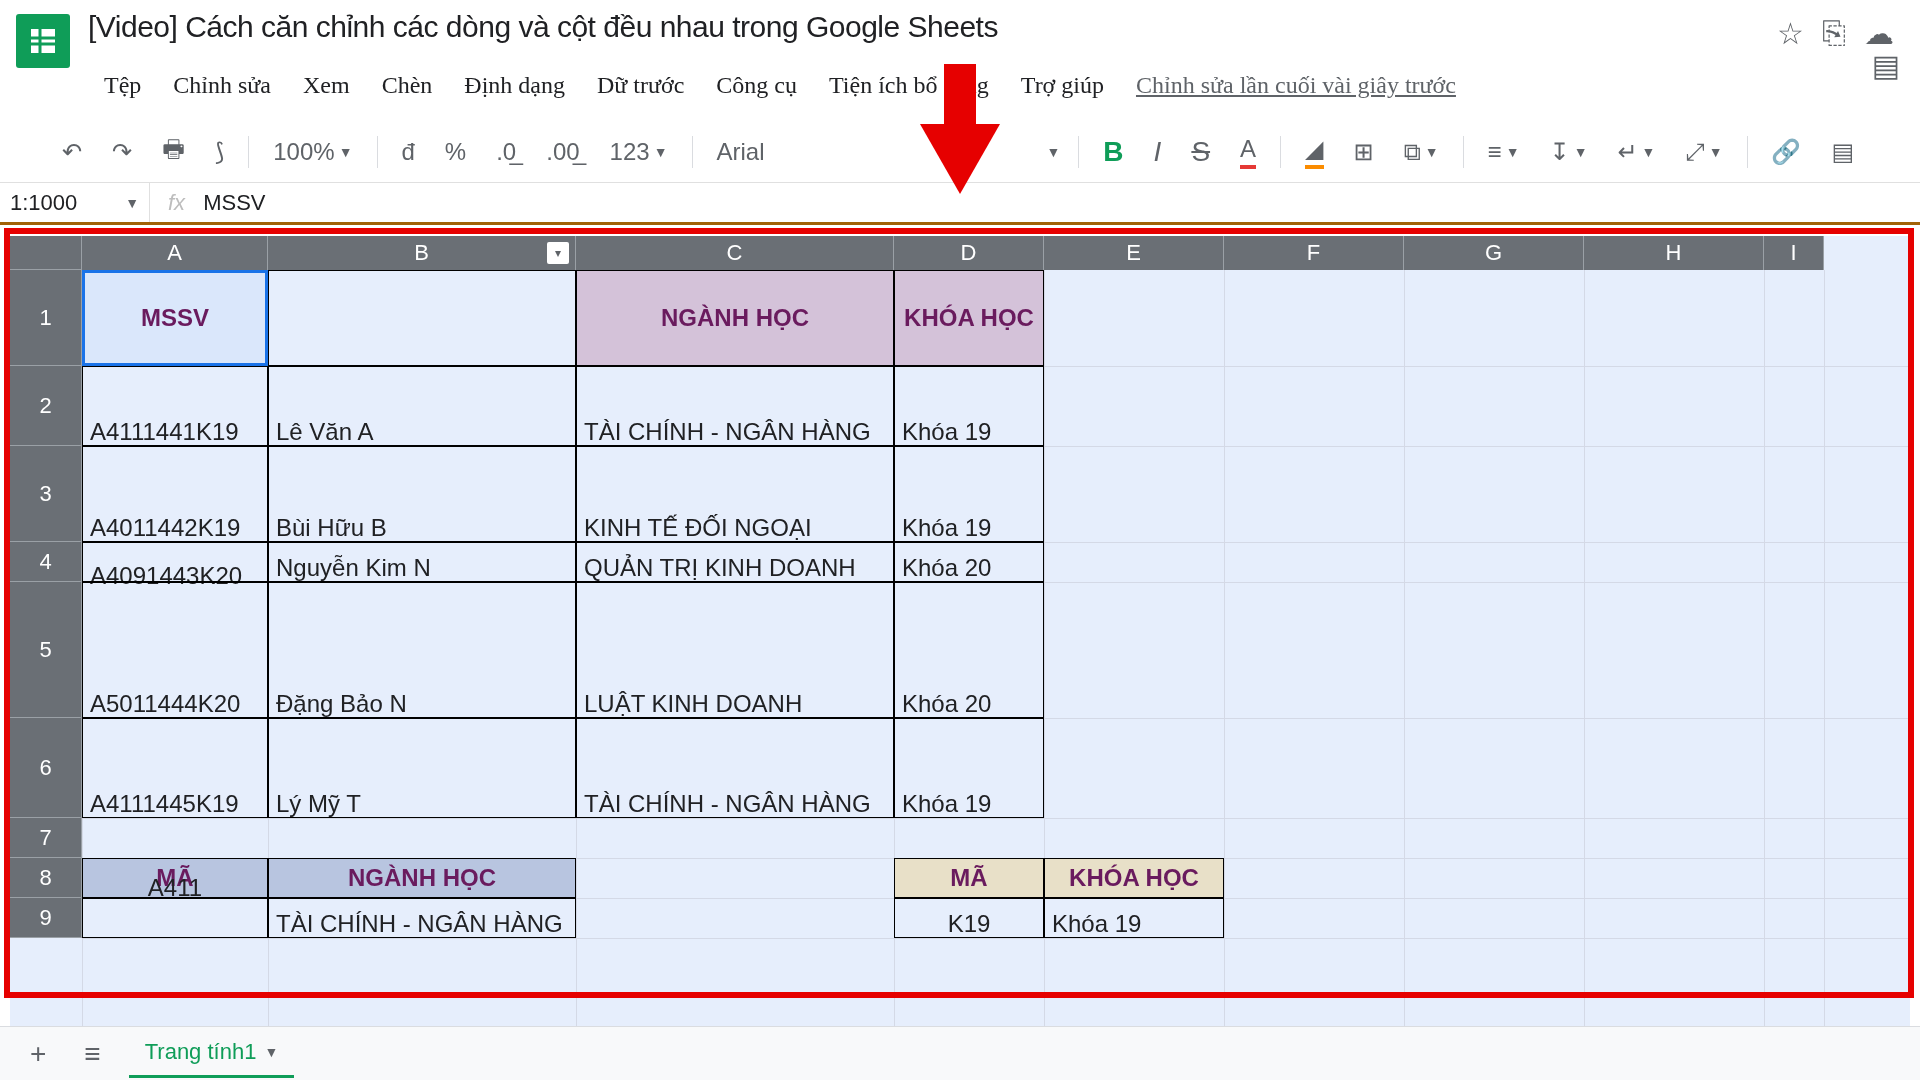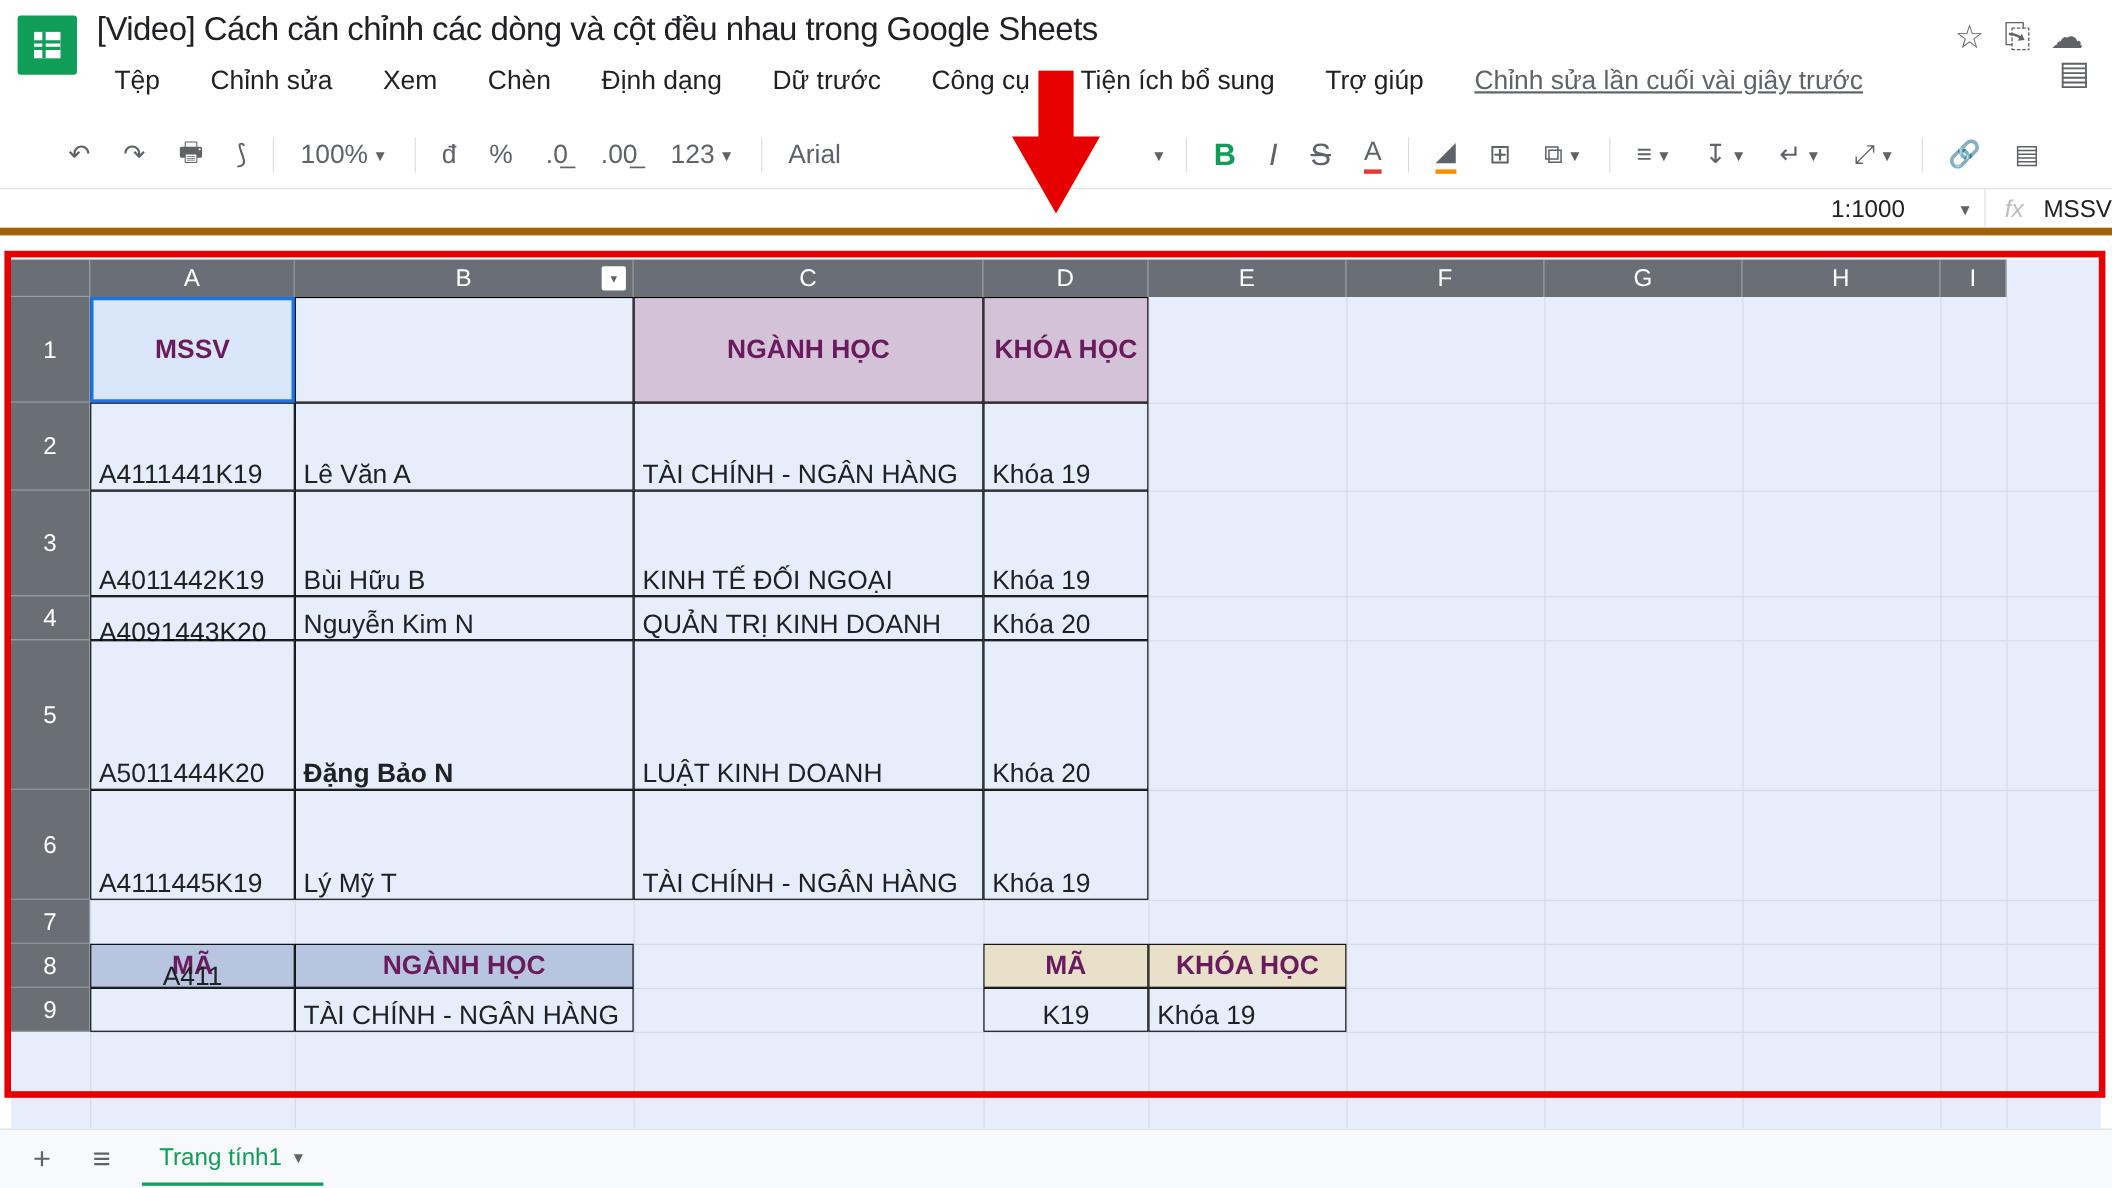--- a/index.html
+++ b/index.html
@@ -4,38 +4,38 @@
 <style>
   * { box-sizing: border-box; margin: 0; padding: 0; }
   body { font-family: Arial, sans-serif; background: #fff; width: 1920px; height: 1080px; overflow: hidden; position: relative; }
 
   
   .header { display: flex; align-items: flex-start; padding: 10px 16px 0 16px; }
   .logo { width: 54px; height: 54px; background: #0f9d58; border-radius: 3px; display: flex; align-items: center; justify-content: center; margin-right: 18px; margin-top: 4px; }
   .logo svg { width: 36px; height: 36px; }
   .title-area { flex: 1; }
   .doc-title { font-size: 30px; color: #202124; font-weight: 400; letter-spacing: -0.5px; }
-  .menu-bar { display: flex; gap: 14px; margin-top: 10px; font-size: 24px; color: #202124; }
+  .menu-bar { display: flex; gap: 0; margin-top: 22px; font-size: 24px; color: #202124; font-family: Liberation Serif, serif; }
   .menu-item { padding: 6px 16px; cursor: pointer; }
   .last-edit { color: #5f6368; text-decoration: underline; font-size: 24px; padding: 6px 16px; }
   .header-icons { display: flex; gap: 18px; align-items: center; padding-top: 6px; margin-right: 10px; }
   .hicon { font-size: 30px; color: #5f6368; }
   .comment-btn { position: absolute; right: 20px; top: 48px; font-size: 30px; color: #5f6368; }
 
   
   .toolbar { display: flex; align-items: center; padding: 16px 20px 0 56px; gap: 18px; font-size: 24px; color: #5f6368; border-bottom: 1px solid #e0e0e0; height: 78px; }
   .tbtn { padding: 4px 6px; display: flex; align-items: center; gap: 4px; cursor: pointer; }
   .tsep { width: 1px; height: 32px; background: #dadce0; }
   .bold { font-weight: 700; color: #0f9d58; font-size: 28px; }
   .italic { font-style: italic; font-size: 28px; }
   .strike { text-decoration: line-through; font-size: 28px; }
   .dropdown-arrow { font-size: 14px; color: #5f6368; }
 
   
-  .formula-row { display: flex; align-items: center; height: 42px; border-bottom: 7px solid #a16207; justify-content: flex-end; }
+  .formula-row { display: flex; align-items: center; height: 42px; border-bottom: 3px solid #a16207; }
   .name-box { width: 150px; padding: 0 10px; font-size: 22px; color: #202124; display: flex; align-items: center; justify-content: space-between; border-right: 1px solid #e0e0e0; height: 100%; }
   .fx { font-style: italic; color: #bdbdbd; font-size: 22px; padding: 0 18px; }
   .formula-val { font-size: 22px; color: #202124; }
 
   
   .red-box { position: absolute; border: 6px solid #e60000; pointer-events: none; }
   .red-arrow { position: absolute; pointer-events: none; }
 
   
   .grid { position: absolute; top: 236px; left: 10px; right: 10px; bottom: 54px; background: #e6eefc; }
@@ -204,21 +204,21 @@
       <div class="cell" style="left: 884px; top: 96px; width: 150px; height: 80px;">Khóa 19</div>
       <div class="cell" style="left: 72px; top: 176px; width: 186px; height: 96px;">A4011442K19</div>
       <div class="cell" style="left: 258px; top: 176px; width: 308px; height: 96px;">Bùi Hữu B</div>
       <div class="cell" style="left: 566px; top: 176px; width: 328px; height: 96px;">KINH TẾ ĐỐI NGOẠI</div>
       <div class="cell" style="left: 884px; top: 176px; width: 150px; height: 96px;">Khóa 19</div>
       <div class="cell" style="left: 72px; top: 280px; width: 186px; height: 40px;">A4091443K20</div>
       <div class="cell" style="left: 258px; top: 272px; width: 308px; height: 40px;">Nguyễn Kim N</div>
       <div class="cell" style="left: 566px; top: 272px; width: 318px; height: 40px;">QUẢN TRỊ KINH DOANH</div>
       <div class="cell" style="left: 884px; top: 272px; width: 150px; height: 40px;">Khóa 20</div>
       <div class="cell" style="left: 72px; top: 312px; width: 186px; height: 136px;">A5011444K20</div>
-      <div class="cell" style="left: 258px; top: 312px; width: 308px; height: 136px; font-weight: bold;">Đặng Bảo N</div>
+      <div class="cell" style="left: 258px; top: 312px; width: 308px; height: 136px;">Đặng Bảo N</div>
       <div class="cell" style="left: 566px; top: 312px; width: 318px; height: 136px;">LUẬT KINH DOANH</div>
       <div class="cell" style="left: 884px; top: 312px; width: 150px; height: 136px;">Khóa 20</div>
       <div class="cell" style="left: 72px; top: 448px; width: 186px; height: 100px;">A4111445K19</div>
       <div class="cell" style="left: 258px; top: 448px; width: 308px; height: 100px;">Lý Mỹ T</div>
       <div class="cell" style="left: 566px; top: 448px; width: 318px; height: 100px;">TÀI CHÍNH - NGÂN HÀNG</div>
       <div class="cell" style="left: 884px; top: 448px; width: 150px; height: 100px;">Khóa 19</div>
       <div class="data-border" style="left: 72px; top: 0px; width: 186px; height: 96px;"></div>
       <div class="data-border" style="left: 258px; top: 0px; width: 308px; height: 96px;"></div>
       <div class="data-border" style="left: 566px; top: 0px; width: 318px; height: 96px;"></div>
       <div class="data-border" style="left: 884px; top: 0px; width: 150px; height: 96px;"></div>

